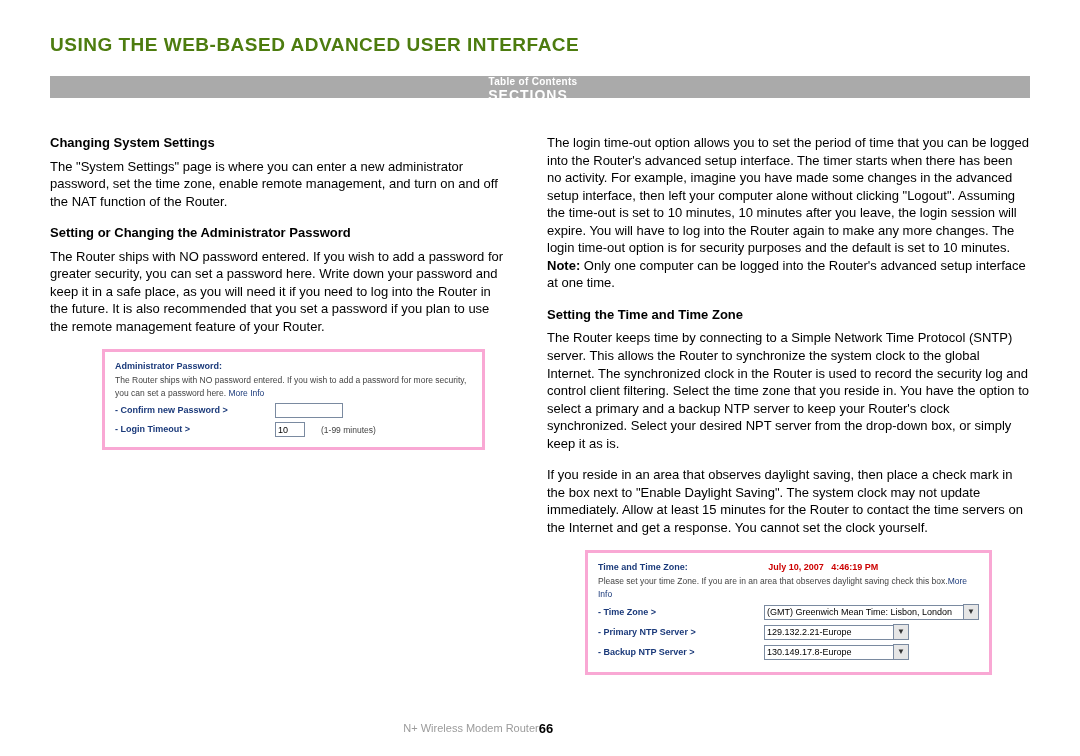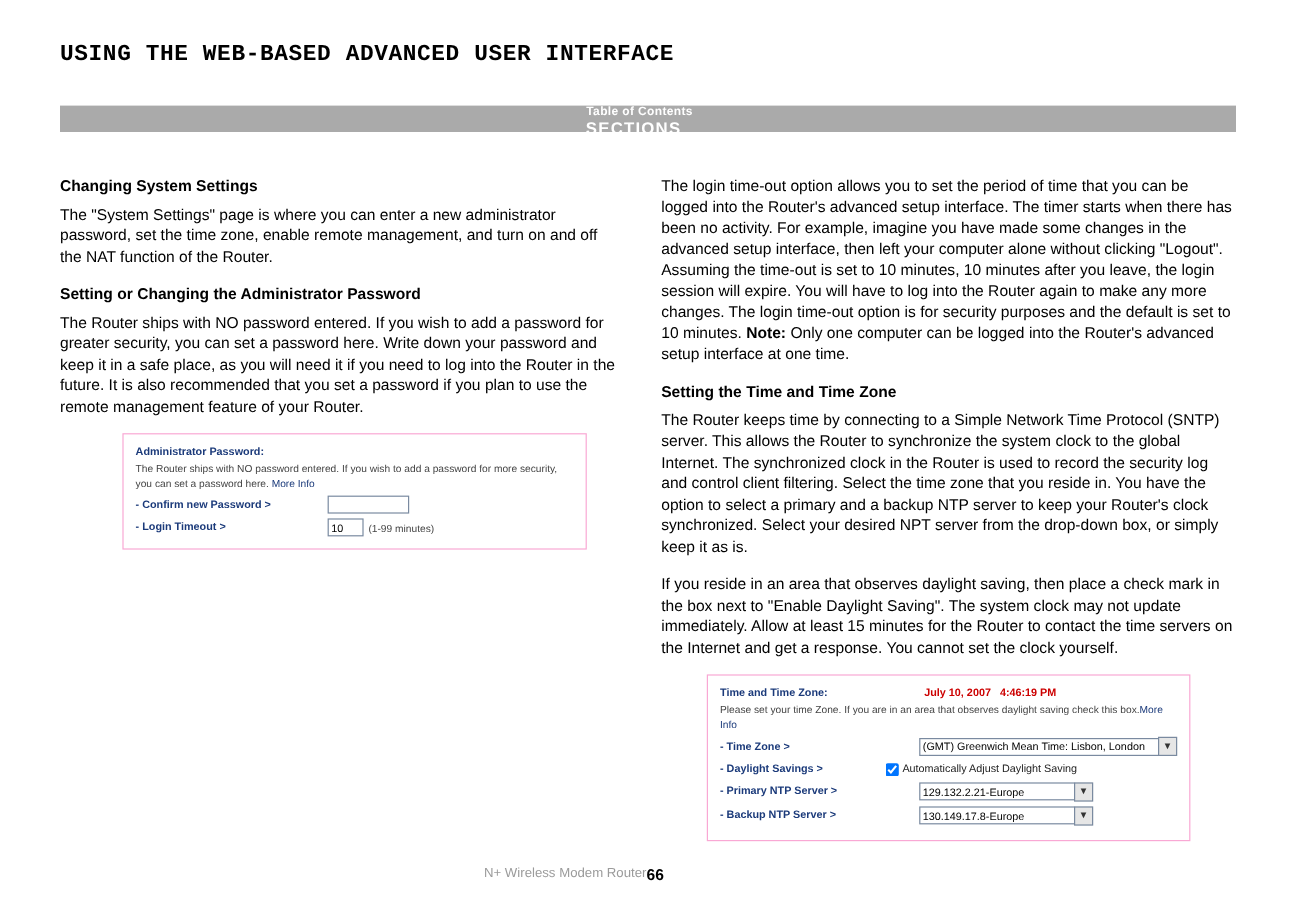--- a/index.html
+++ b/index.html
@@ -6,26 +6,25 @@
   body {
     width: 1080px;
     height: 756px;
     background: #fff;
     font-family: Arial, Helvetica, sans-serif;
     color: #000;
     padding: 34px 50px 30px 50px;
     position: relative;
   }
   .page-title {
-    color: #000000;
+    color: #4d7c0f;
     font-size: 19px;
     font-weight: bold;
     letter-spacing: 0.5px;
-    margin-bottom: 32px;
-    font-family: Liberation Mono, monospace;
+    margin-bottom: 20px;
   }
   .navbar {
     background: #aaa;
     height: 22px;
     display: flex;
     align-items: center;
     color: #fff;
     font-size: 10px;
     font-weight: bold;
     padding-left: 14px;
@@ -34,35 +33,35 @@
   }
   .navbar .toc { letter-spacing: 0.3px; margin-right: 28px; }
   .navbar .sections-label { font-size: 14px; letter-spacing: 1px; margin-right: 38px; }
   .navbar .section-num { display:inline-block; text-align:center; width: 72px; font-size: 12px;}
   .navbar .section-num.current { color: #fff; font-weight: bold; }
   .columns { display: flex; gap: 36px; }
   .col { flex: 1; font-size: 13px; line-height: 1.35; }
   .col h3 { font-size: 13px; font-weight: bold; margin-bottom: 6px; }
   .col p { margin-bottom: 14px; }
   .card {
-    border: 1px solid #f9a8d4;
+    border: 3px solid #f9a8d4;
     padding: 8px 10px 10px 10px;
     font-size: 9px;
     line-height: 1.5;
   }
   .card .card-title { color: #1b3a7a; font-weight: bold; font-size: 9px; }
   .card .card-hint { color: #444; font-size: 8.5px; margin-bottom:4px;}
   .card .more-info { color: #1b3a7a; }
   .card .row { display: flex; align-items: center; margin-top: 4px; }
   .card .row .label { color: #1b3a7a; font-weight: bold; width: 160px; font-size:9px;}
   .card .row input[type="text"], .card .row input[type="password"] {
     width: 68px; height: 15px; border:1px solid #7a8aa0; font-size:9px; padding:0 2px;
   }
   .card .row input.small { width: 30px; }
-  .card .row .units { color:#444; font-size:8.5px; margin-left:4px;}
+  .card .row .units { color:#444; font-size:8.5px; margin-left:16px;}
   .card-left { margin: 6px 26px 0 52px; }
 
   .card-right { margin: 8px 38px 0 38px; padding-bottom:12px;}
   .card-right .datetime { color: #cc0000; font-weight:bold; margin-left: 78px; font-size:9px;}
   .card-right .row .label { width: 138px; }
   .card-right input[type="text"].server { width:130px; height:15px;margin-left:28px;}
   .dropdown-btn {
     width:16px; height:16px; border:1px solid #7a8aa0; background:#e6e6e6;
     display:inline-flex; align-items:center; justify-content:center; font-size:8px; color:#333;
     vertical-align: top; margin-left:-1px;
@@ -135,25 +134,20 @@
       </div>
       <div class="card-hint">
         <span>Please set your time Zone. If you are in an area that observes daylight saving check this box.</span><span class="more-info">More Info</span>
       </div>
       <div class="row">
         <span class="label">- Time Zone &gt;</span>
         <input type="text" class="server" style="width: 200px;" value="(GMT) Greenwich Mean Time: Lisbon, London">
           <span class="dropdown-btn">▼</span>
       </div>
       <div class="row">
-        <span class="label">- Daylight Savings &gt;</span>
-        <input type="checkbox" class="cb" checked="" style="">
-        <span class="cb-label">Automatically Adjust Daylight Saving</span>
-      </div>
-      <div class="row">
         <span class="label">- Primary NTP Server &gt;</span>
         <input type="text" class="server" value="129.132.2.21-Europe" style="">
           <span class="dropdown-btn">▼</span>
       </div>
       <div class="row">
         <span class="label">- Backup NTP Server &gt;</span>
         <input type="text" class="server" value="130.149.17.8-Europe" style="">
           <span class="dropdown-btn">▼</span>
       </div>
     </div>

